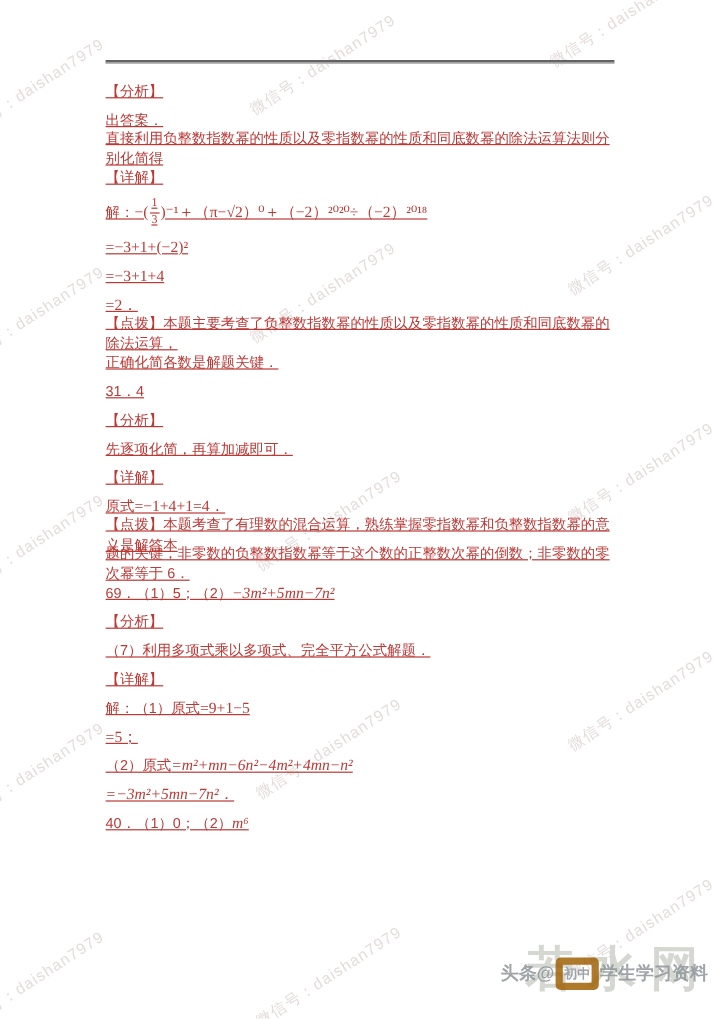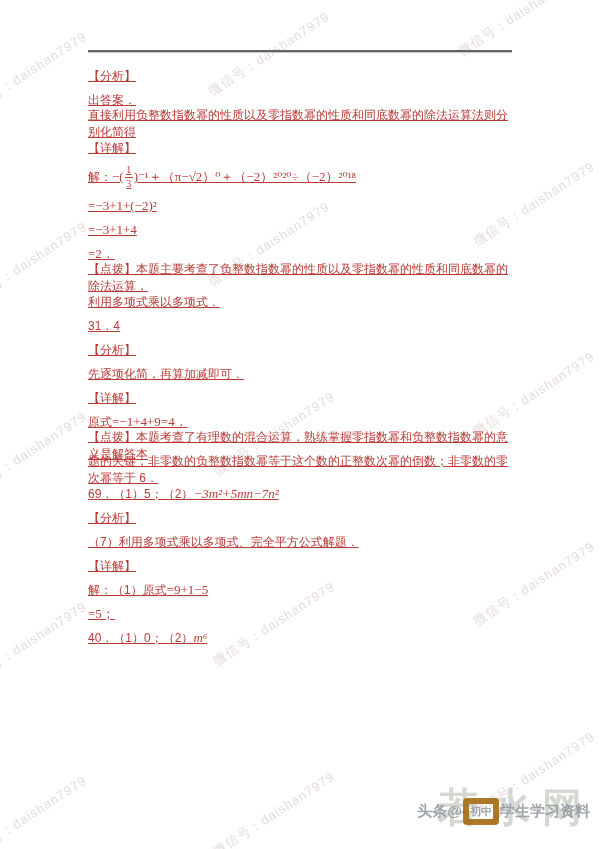--- a/index.html
+++ b/index.html
@@ -114,39 +114,39 @@
       <span class="m up">=−3+1+4</span>
     </div>
   <div class="line">
       <span class="m up">=2．</span>
     </div>
 
   <div class="line">
       <span class="zh">【点拨】本题主要考查了负整数指数幂的性质以及零指数幂的性质和同底数幂的除法运算，</span>
     </div>
   <div class="line">
-      <span class="zh">利用多项式乘以多项式．</span>
+      <span class="zh">正确化简各数是解题关键．</span>
     </div>
 
   <div class="line">
       <span class="zh">31．4</span>
     </div>
   <div class="line">
       <span class="zh">【分析】</span>
     </div>
   <div class="line">
       <span class="zh">先逐项化简，再算加减即可．</span>
     </div>
   <div class="line">
       <span class="zh">【详解】</span>
     </div>
 
   <div class="line">
     <span class="zh">原式</span>
-    <span class="m up">=−1+4+9=4．</span>
+    <span class="m up">=−1+4+1=4．</span>
   </div>
 
   <div class="line">
       <span class="zh">【点拨】本题考查了有理数的混合运算，熟练掌握零指数幂和负整数指数幂的意义是解答本</span>
     </div>
   <div class="line">
       <span class="zh">题的关键，非零数的负整数指数幂等于这个数的正整数次幂的倒数；非零数的零次幂等于 6．</span>
     </div>
 
   <div class="line">
@@ -164,20 +164,27 @@
       <span class="zh">【详解】</span>
     </div>
 
   <div class="line">
     <span class="zh">解：（1）原式</span>
     <span class="m up">=9+1−5</span>
   </div>
   <div class="line">
       <span class="m up">=5；</span>
     </div>
+  <div class="line">
+    <span class="zh">（2）原式</span>
+    <span class="m">=m²+mn−6n²−4m²+4mn−n²</span>
+  </div>
+  <div class="line">
+      <span class="m">=−3m²+5mn−7n²．</span>
+    </div>
 
 
   <div class="line">
     <span class="zh">40．（1）0；（2）</span>
     <span class="m">m⁶</span>
   </div>
 
 </div>
 
 <div class="brand">

